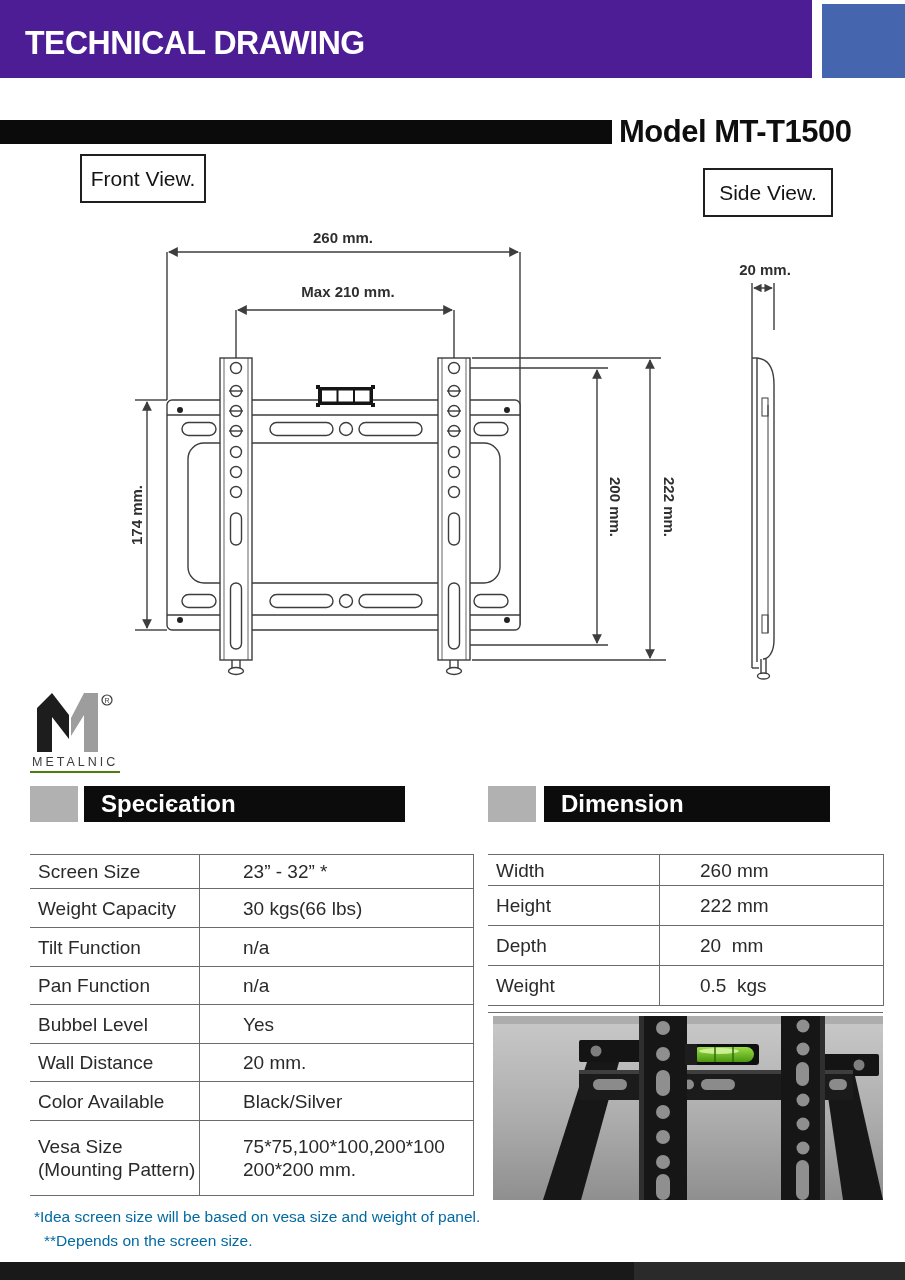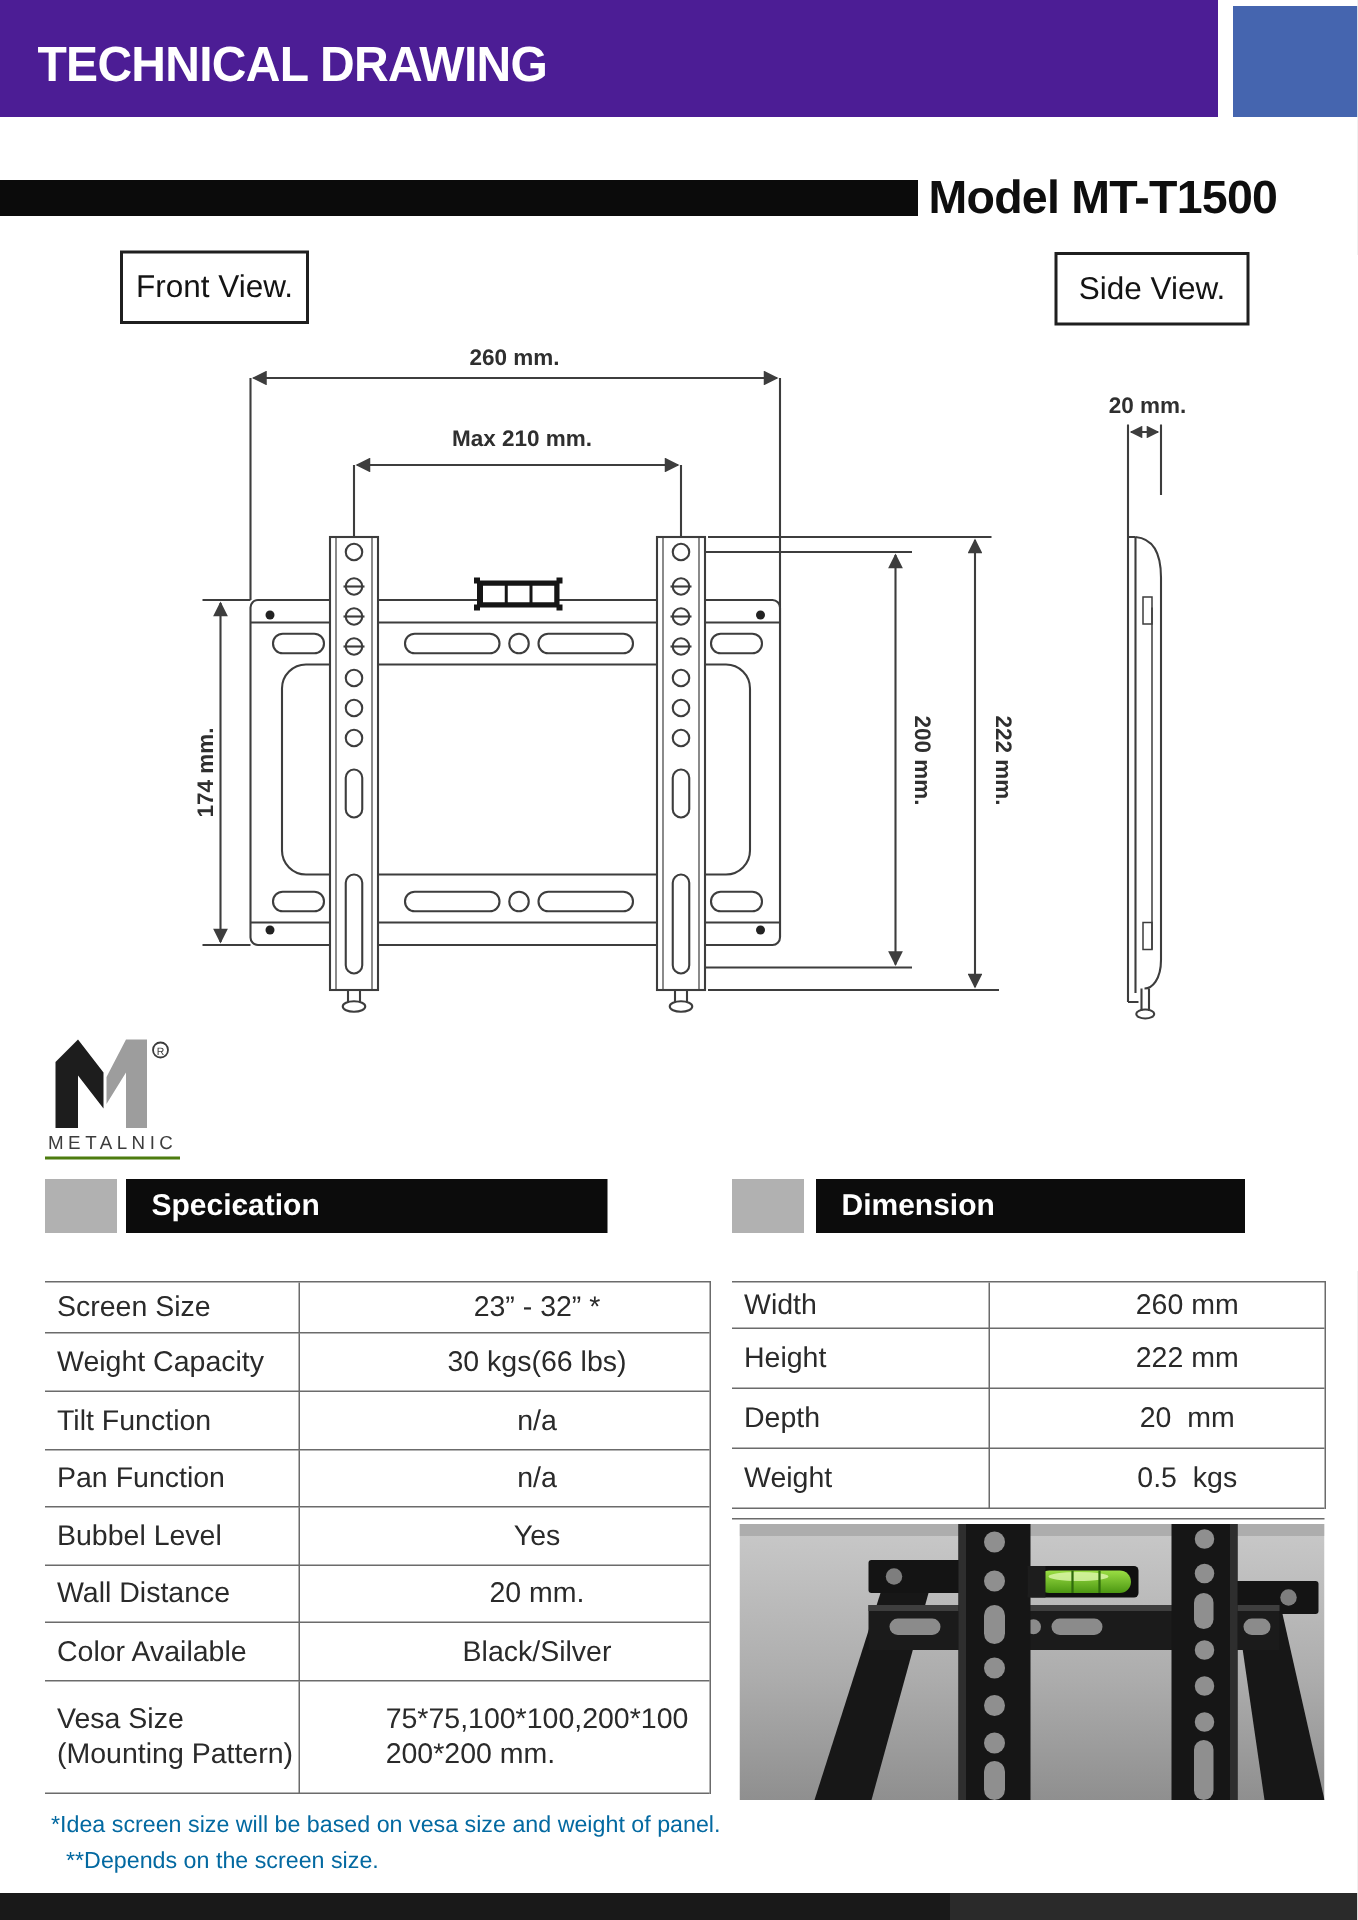--- a/index.html
+++ b/index.html
@@ -11,48 +11,48 @@
   .topbar{left:0;top:0;width:812px;height:78px;background:#4c1d95;display:flex;align-items:center;}
   .topbar .t{color:#fff;font-size:33px;font-weight:bold;letter-spacing:-0.5px;margin-left:25px;margin-top:8px;transform:scaleX(.97);transform-origin:left;}
   .bluesq{left:822px;top:4px;width:83px;height:74px;background:#4565af;}
 
   .modelbar{left:0;top:120px;width:612px;height:24px;background:#0b0b0b;}
   .modeltext{left:619px;top:113px;font-size:31px;font-weight:bold;color:#0e0e0e;line-height:38px;letter-spacing:-0.5px;}
 
   
   .viewbox{border:2px solid #1f1f1f;display:flex;align-items:center;justify-content:center;
            font-size:21px;color:#141414;background:#fff;}
-  .vb-front{left:80px;top:167px;width:122px;height:45px;}
+  .vb-front{left:80px;top:154px;width:122px;height:45px;}
   .vb-side{left:703px;top:168px;width:126px;height:45px;}
 
   
   .front-svg{left:115px;top:225px;width:560px;height:470px;}
   .side-svg{left:735px;top:255px;width:90px;height:440px;}
   .dimtxt{font:bold 15px "Liberation Sans","DejaVu Sans",sans-serif;fill:#2f2f2f;}
 
   
   .logo-svg{left:35px;top:692px;width:80px;height:62px;}
   .brand{left:30px;top:755px;font-size:12.5px;letter-spacing:3px;color:#3c3c3c;
          border-bottom:2px solid #4d7c0f;padding:0 2px 2px 2px;}
 
   
   .graysq{width:48px;height:36px;background:#b1b1b1;}
   .gs-spec{left:30px;top:786px;} .gs-dim{left:488px;top:786px;}
   .secbar{height:36px;background:#0c0c0c;color:#fff;display:flex;align-items:center;
-          font-size:20px;font-weight:bold;}
+          font-size:24px;font-weight:bold;}
   .secbar span{margin-left:17px;}
   .sb-spec{left:84px;top:786px;width:321px;}
   .sb-dim{left:544px;top:786px;width:286px;}
 
   
   .dtable{display:grid;border-top:1.5px solid #6b6b6b;}
   .dtable .cell{display:flex;align-items:center;border-bottom:1.5px solid #6b6b6b;
                 font-size:19px;color:#2a2a2a;}
   .dtable .lbl{border-right:1.5px solid #6b6b6b;padding-left:8px;}
-  .dtable .val{white-space:pre;justify-content:center;}
+  .dtable .val{white-space:pre;}
   .dtable .t1,.dtable .t2{display:block;line-height:23px;}
   .dtable .t2:empty{display:none;}
   .spec-table{left:30px;top:854px;width:443px;grid-template-columns:170px 1fr;
               grid-template-rows:34px 39px 39px 38px 39px 38px 39px 75px;border-right:1.5px solid #6b6b6b;}
   .spec-table .val{padding-left:43px;}
   .dim-table{left:488px;top:854px;width:395px;grid-template-columns:172px 1fr;
              grid-template-rows:31px 40px 40px 40px;border-right:1.5px solid #6b6b6b;}
   .dim-table .val{padding-left:40px;}
   .dim-close{left:488px;top:1012px;width:395px;height:0;border-top:1.5px solid #6b6b6b;}
 

